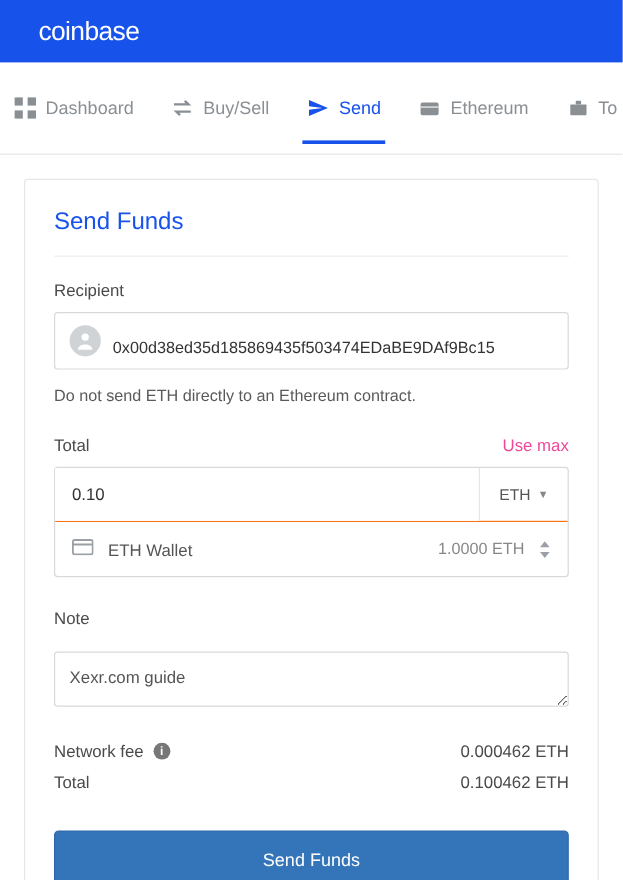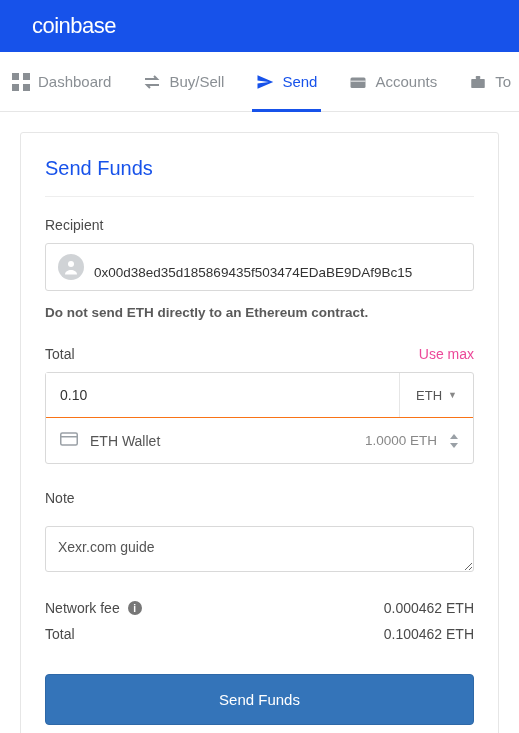--- a/index.html
+++ b/index.html
@@ -19,21 +19,21 @@
   }
   .brand {
     color: #fff;
     font-size: 22px;
     font-weight: 500;
     letter-spacing: -0.5px;
   }
   .nav {
     display: flex;
     align-items: center;
-    height: 60px;
+    height: 77px;
     padding: 0 8px;
     border-bottom: 1px solid #e6e6e6;
     gap: 24px;
     white-space: nowrap;
   }
   .nav-item {
     display: flex;
     align-items: center;
     gap: 8px;
     color: #8a8f94;
@@ -86,21 +86,20 @@
     font-size: 13.5px;
     color: #333;
     overflow: hidden;
     text-overflow: ellipsis;
     white-space: nowrap;
   }
   .hint {
     font-size: 13.5px;
     color: #5a5a5a;
     margin-top: 14px;
-    font-weight: bold;
   }
   .row-label-right {
     display:flex; justify-content:space-between; align-items:baseline;
     margin-top: 26px;
   }
   .use-max {
     color: #ec4899;
     font-size: 14px;
     cursor: pointer;
   }
@@ -218,21 +217,21 @@
     </span>
     <span>Send</span>
   </div>
   <div class="nav-item">
     <span class="ico">
       <svg width="18" height="18" viewBox="0 0 24 24" fill="#8a8f94">
           <rect x="2" y="6" width="20" height="14" rx="2"></rect>
           <rect x="2" y="10" width="20" height="2" fill="#fff" opacity="0.6"></rect>
         </svg>
     </span>
-    <span>Accounts</span>
+    <span>Ethereum</span>
   </div>
   <div class="nav-item">
     <span class="ico">
       <svg width="18" height="18" viewBox="0 0 24 24" fill="#8a8f94">
           <rect x="3" y="8" width="18" height="12" rx="1"></rect>
           <rect x="9" y="4" width="6" height="4" rx="1"></rect>
         </svg>
     </span>
     <span>To</span>
   </div>

